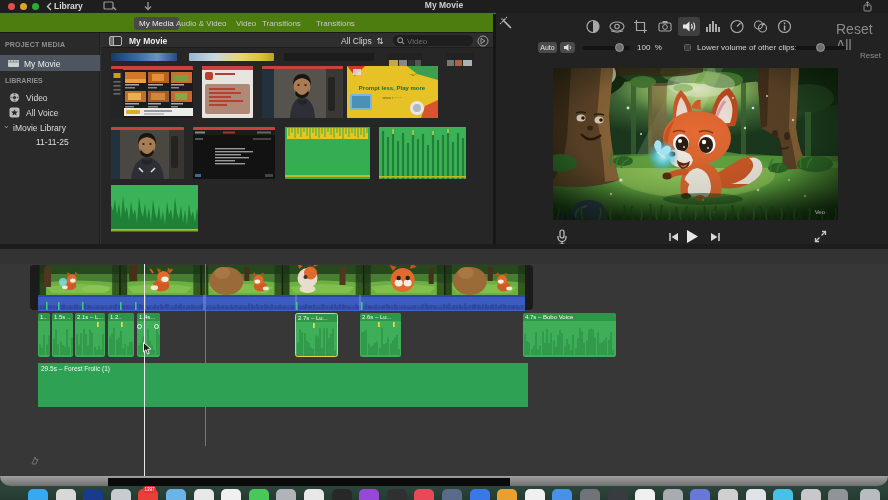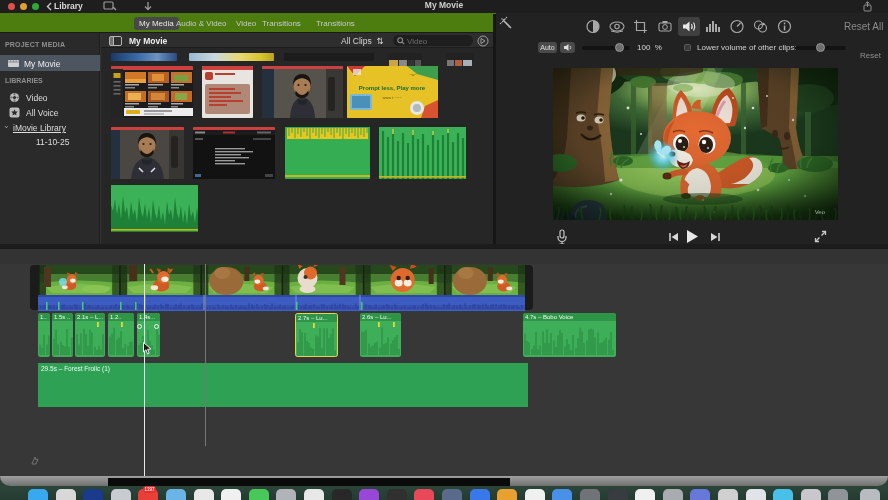--- a/index.html
+++ b/index.html
@@ -73,22 +73,22 @@
           <circle cx="2.4" cy="5.5" r="1.1" fill="#2a2a2a" opacity=".55"></circle>
           <circle cx="8.6" cy="5.5" r="1.1" fill="#2a2a2a" opacity=".55"></circle>
         </svg>
       <div class="abs" style="left:26px;top:60px;color:#dedede;font-size:8.5px;">Video</div>
       <svg class="abs" style="left:9px;top:74px;" width="11" height="11" viewBox="0 0 11 11">
           <rect x="0.5" y="0.5" width="10" height="10" rx="2" fill="#bdbdbd"></rect>
           <path d="M5.5 2.2 L6.5 4.4 L8.9 4.6 L7.1 6.2 L7.6 8.5 L5.5 7.3 L3.4 8.5 L3.9 6.2 L2.1 4.6 L4.5 4.4 Z" fill="#2a2a2a"></path>
         </svg>
       <div class="abs" style="left:26px;top:75px;color:#dedede;font-size:8.5px;">All Voice</div>
       <div class="abs" style="left:3px;top:88px;color:#9a9a9a;font-size:8px;">⌄</div>
-      <div class="abs" style="left:13px;top:90px;color:#dedede;font-size:8.5px;text-decoration:underline;">iMovie Library</div>
-      <div class="abs" style="left:36px;top:104px;color:#dedede;font-size:8.5px;">11-10-25</div>
+      <div class="abs" style="left:13px;top:90px;color:#dedede;font-size:8.5px;">iMovie Library</div>
+      <div class="abs" style="left:36px;top:104px;color:#dedede;font-size:8.5px;">11-11-25</div>
     </div>
     <div id="browser" class="abs">
       <div class="abs" style="left:0;top:0;width:393px;height:15px;background:#2e2e2e;border-bottom:1px solid #1d1d1d;"></div>
       <svg class="abs" style="left:8px;top:3px;" width="13" height="10" viewBox="0 0 13 10">
           <rect x="0.5" y="0.5" width="12" height="9" rx="1.5" fill="none" stroke="#b5b5b5" stroke-width="1"></rect>
           <path d="M4.5 0.5 V9.5" stroke="#b5b5b5" stroke-width="1"></path>
           <rect x="0.5" y="0.5" width="4" height="9" fill="#b5b5b5" opacity=".5"></rect>
         </svg>
       <div class="abs" style="left:28px;top:3px;color:#efefef;font-size:8.5px;font-weight:bold;">My Movie</div>
       <div class="abs" style="left:240px;top:3px;color:#d5d5d5;font-size:8.5px;">All Clips&nbsp;&nbsp;⇅</div>
@@ -334,21 +334,21 @@
       <svg class="abs" style="left:256px;top:6px;" width="17" height="15" viewBox="0 0 17 15">
           <circle cx="6.5" cy="6" r="4" fill="none" stroke="#a8a8a8" stroke-width="1.1"></circle>
           <circle cx="10.5" cy="9" r="4" fill="none" stroke="#a8a8a8" stroke-width="1.1"></circle>
           <circle cx="11.5" cy="5" r="1.2" fill="#a8a8a8"></circle>
         </svg>
       <svg class="abs" style="left:281px;top:6px;" width="15" height="15" viewBox="0 0 15 15">
           <circle cx="7.5" cy="7.5" r="6" fill="none" stroke="#a8a8a8" stroke-width="1.2"></circle>
           <rect x="6.8" y="6.5" width="1.5" height="5" fill="#a8a8a8"></rect>
           <rect x="6.8" y="3.5" width="1.5" height="1.8" fill="#a8a8a8"></rect>
         </svg>
-      <div class="abs" style="left:348px;top:7.5px;color:#8a8a8a;font-size:10px;">Reset All</div>
+      <div class="abs" style="left:340px;top:7.5px;color:#8a8a8a;font-size:14px;">Reset All</div>
 
       <div class="abs" style="left:42px;top:29px;width:19px;height:11px;background:#4a4a4a;border-radius:3px;color:#e0e0e0;font-size:7px;text-align:center;line-height:11px;">Auto</div>
       <div class="abs" style="left:64px;top:29px;width:15px;height:11px;background:#4a4a4a;border-radius:3px;"></div>
       <svg class="abs" style="left:67px;top:30px;" width="10" height="9" viewBox="0 0 10 9">
           <path d="M1 3 H3 L5.5 1 V8 L3 6 H1 Z" fill="#dedede"></path>
           <path d="M7 2.8 Q8.5 4.5 7 6.2" stroke="#dedede" stroke-width=".9" fill="none"></path>
         </svg>
       <div class="abs" style="left:86px;top:32.5px;width:48px;height:4px;background:#131313;border-radius:2px;"></div>
       <div class="abs" style="left:119px;top:30px;width:9px;height:9px;background:#6e6e6e;border:1px solid #999;border-radius:50%;"></div>
       <div class="abs" style="left:141px;top:30px;color:#d8d8d8;font-size:8px;">100&nbsp;&nbsp;%</div>

